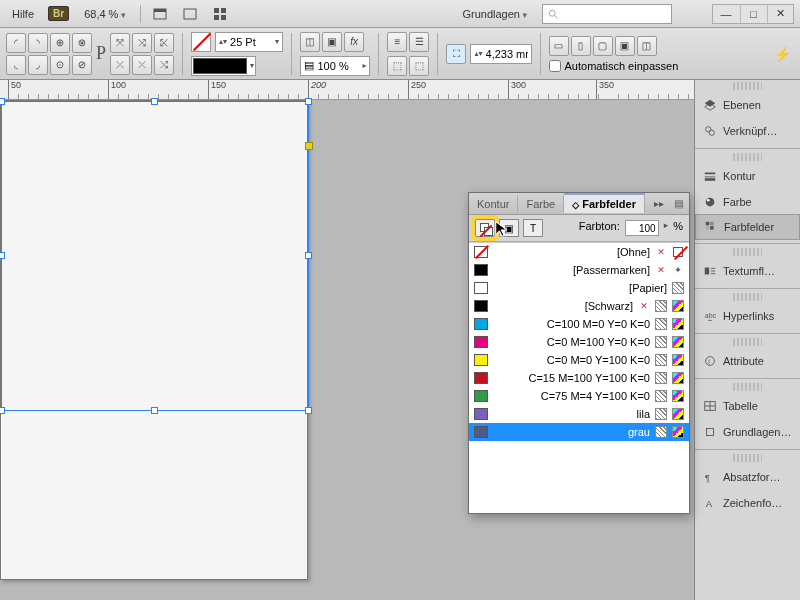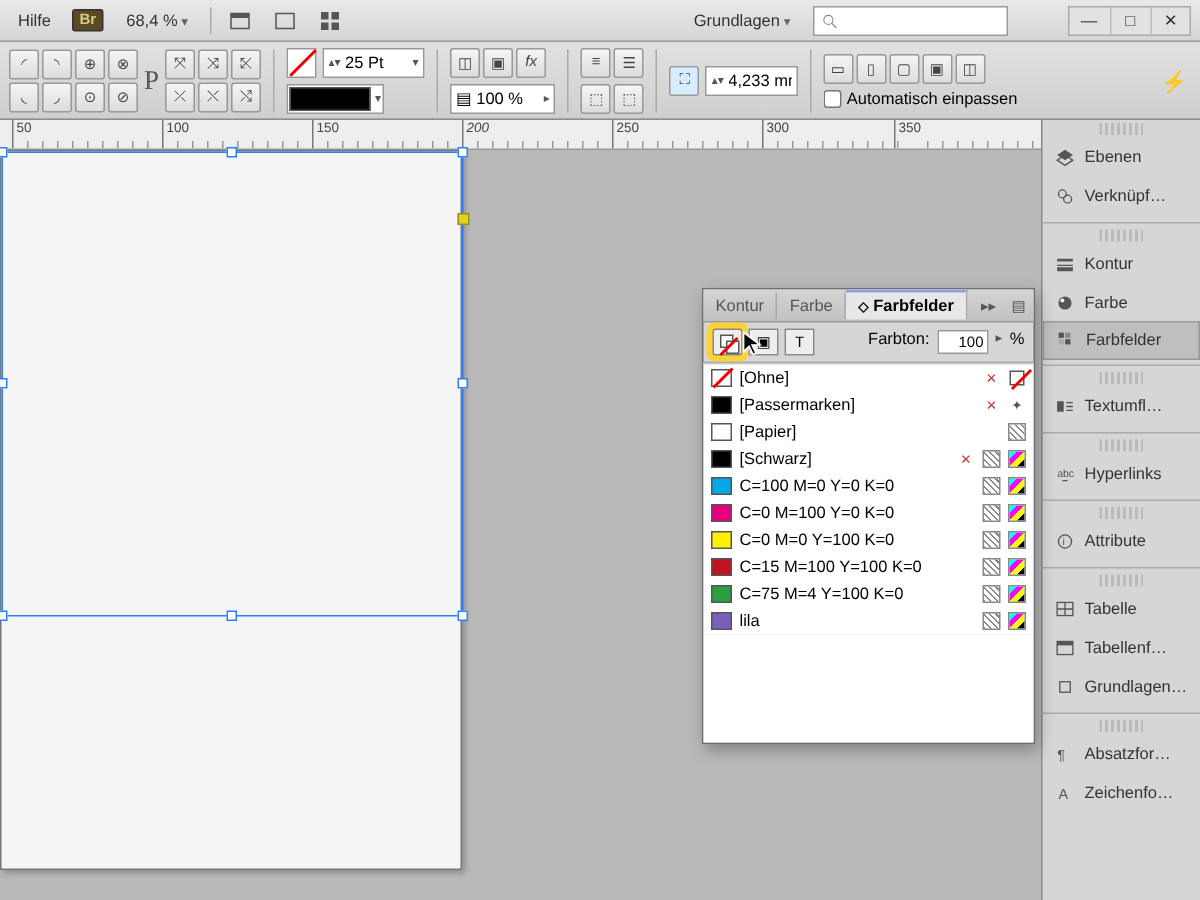--- a/index.html
+++ b/index.html
@@ -69,21 +69,21 @@
   .float .toolbar2 .swbtn{width:20px;height:18px;border:1px solid #888;background:#eee;display:flex;align-items:center;justify-content:center;font-size:10px;position:relative;}
   .float .toolbar2 .swbtn.highlight{box-shadow:0 0 0 4px rgba(255,210,40,.9);border-radius:2px;}
   .float .toolbar2 .farbton{display:flex;gap:5px;margin-left:auto;}
   .float .toolbar2 input{width:34px;height:16px;border:1px solid #999;font-size:10px;text-align:right;padding-right:2px;}
   .float .list{max-height:230px;background:#fff;border-top:1px solid #ccc;}
   .float .row{display:flex;align-items:center;height:18px;padding:0 5px;gap:5px;}
   .float .row.sel{background:#1e90ff;color:#fff;}
   .float .row .sw{width:14px;height:12px;border:1px solid #555;flex-shrink:0;}
   .float .row .sw.none{background:#fff;position:relative;}
   .float .row .sw.none::after{content:"";position:absolute;left:-2px;top:4px;width:18px;height:2px;background:#e00;transform:rotate(-45deg);}
-  .float .row .name{flex:1;white-space:nowrap;overflow:hidden;text-overflow:ellipsis;}
+  .float .row .name{flex:1;white-space:nowrap;overflow:hidden;text-overflow:ellipsis;text-align:right;}
   .float .row .badge{width:12px;height:12px;display:flex;align-items:center;justify-content:center;font-size:9px;color:#555;}
   .float .row .badge.nonedit{color:#c33;}
   .float .row .badge.cmyk{background:linear-gradient(135deg,#0ff 0 25%,#f0f 25% 50%,#ff0 50% 75%,#000 75% 100%);border:1px solid #888;}
   .float .row .badge.hatch{background:repeating-linear-gradient(45deg,#888,#888 1px,#fff 1px,#fff 3px);border:1px solid #888;}
   .float .blank{height:72px;background:#fff;}
   
   .cursor{position:absolute;left:494px;top:220px;pointer-events:none;z-index:999;}
   .cursor svg{width:18px;height:18px;filter:drop-shadow(0 0 1px #fff);}
 </style>
 </head>
@@ -380,27 +380,20 @@
   <div class="item">
       <svg viewBox="0 0 16 16">
         <rect x="2" y="3" width="12" height="10" fill="none" stroke="#555"></rect>
         <line x1="2" y1="8" x2="14" y2="8" stroke="#555"></line>
         <line x1="8" y1="3" x2="8" y2="13" stroke="#555"></line>
       </svg>
       <span>Tabelle</span>
     </div>
   <div class="item">
       <svg viewBox="0 0 16 16">
-        <rect x="2" y="3" width="12" height="10" fill="none" stroke="#555"></rect>
-        <rect x="2" y="3" width="12" height="3" fill="#555"></rect>
-      </svg>
-      <span>Tabellenf…</span>
-    </div>
-  <div class="item">
-      <svg viewBox="0 0 16 16">
         <rect x="4" y="4" width="8" height="8" fill="none" stroke="#555"></rect>
       </svg>
       <span>Grundlagen…</span>
     </div>
   <div class="divider"></div>
     <div class="grip"></div>
   <div class="item">
       <svg viewBox="0 0 16 16">
         <text x="2" y="12" font-size="11" fill="#555">¶</text>
       </svg>
@@ -496,20 +489,26 @@
         <div class="name">C=75 M=4 Y=100 K=0</div>
         <div class="badge hatch"></div>
         <div class="badge cmyk"></div>
       </div>
       <div class="row">
         <div class="sw" style="background: rgb(122, 95, 191);"></div>
         <div class="name">lila</div>
         <div class="badge hatch"></div>
         <div class="badge cmyk"></div>
       </div>
+      <div class="row sel">
+        <div class="sw" style="background: rgb(77, 92, 138);"></div>
+        <div class="name">grau</div>
+        <div class="badge hatch"></div>
+        <div class="badge cmyk"></div>
+      </div>
     </div>
   <div class="blank"></div>
 </div>
 
 <div class="cursor">
   <svg viewBox="0 0 20 20">
       <path d="M2 2 L2 16 L6 12 L9 18 L11 17 L8 11 L14 11 Z" fill="#000" stroke="#fff" stroke-width="1"></path>
     </svg>
 </div>
 

